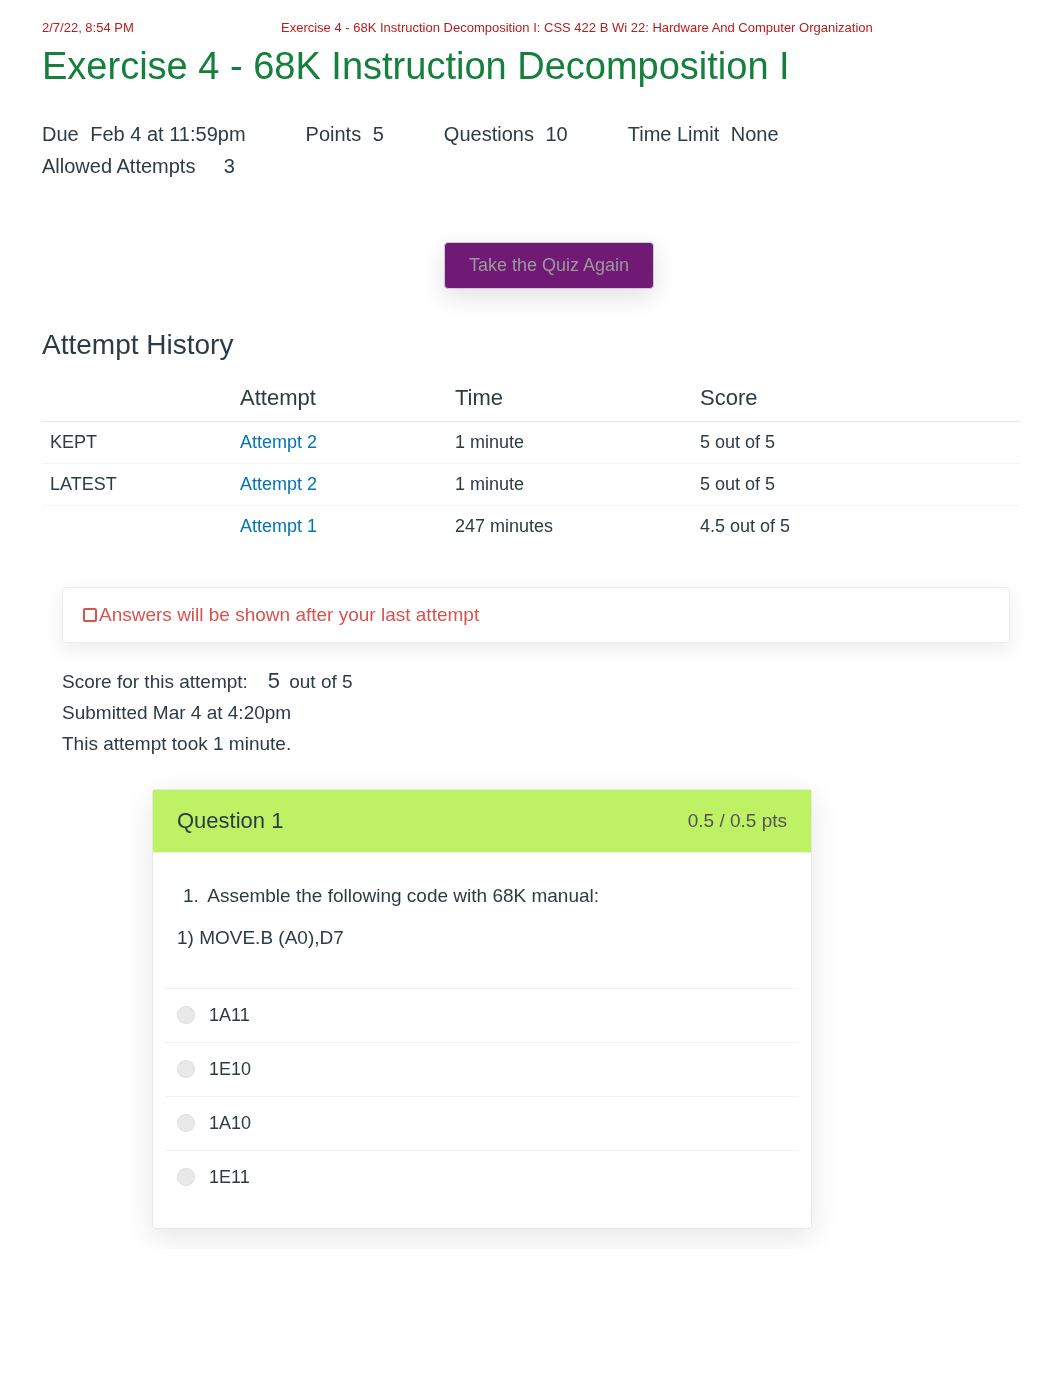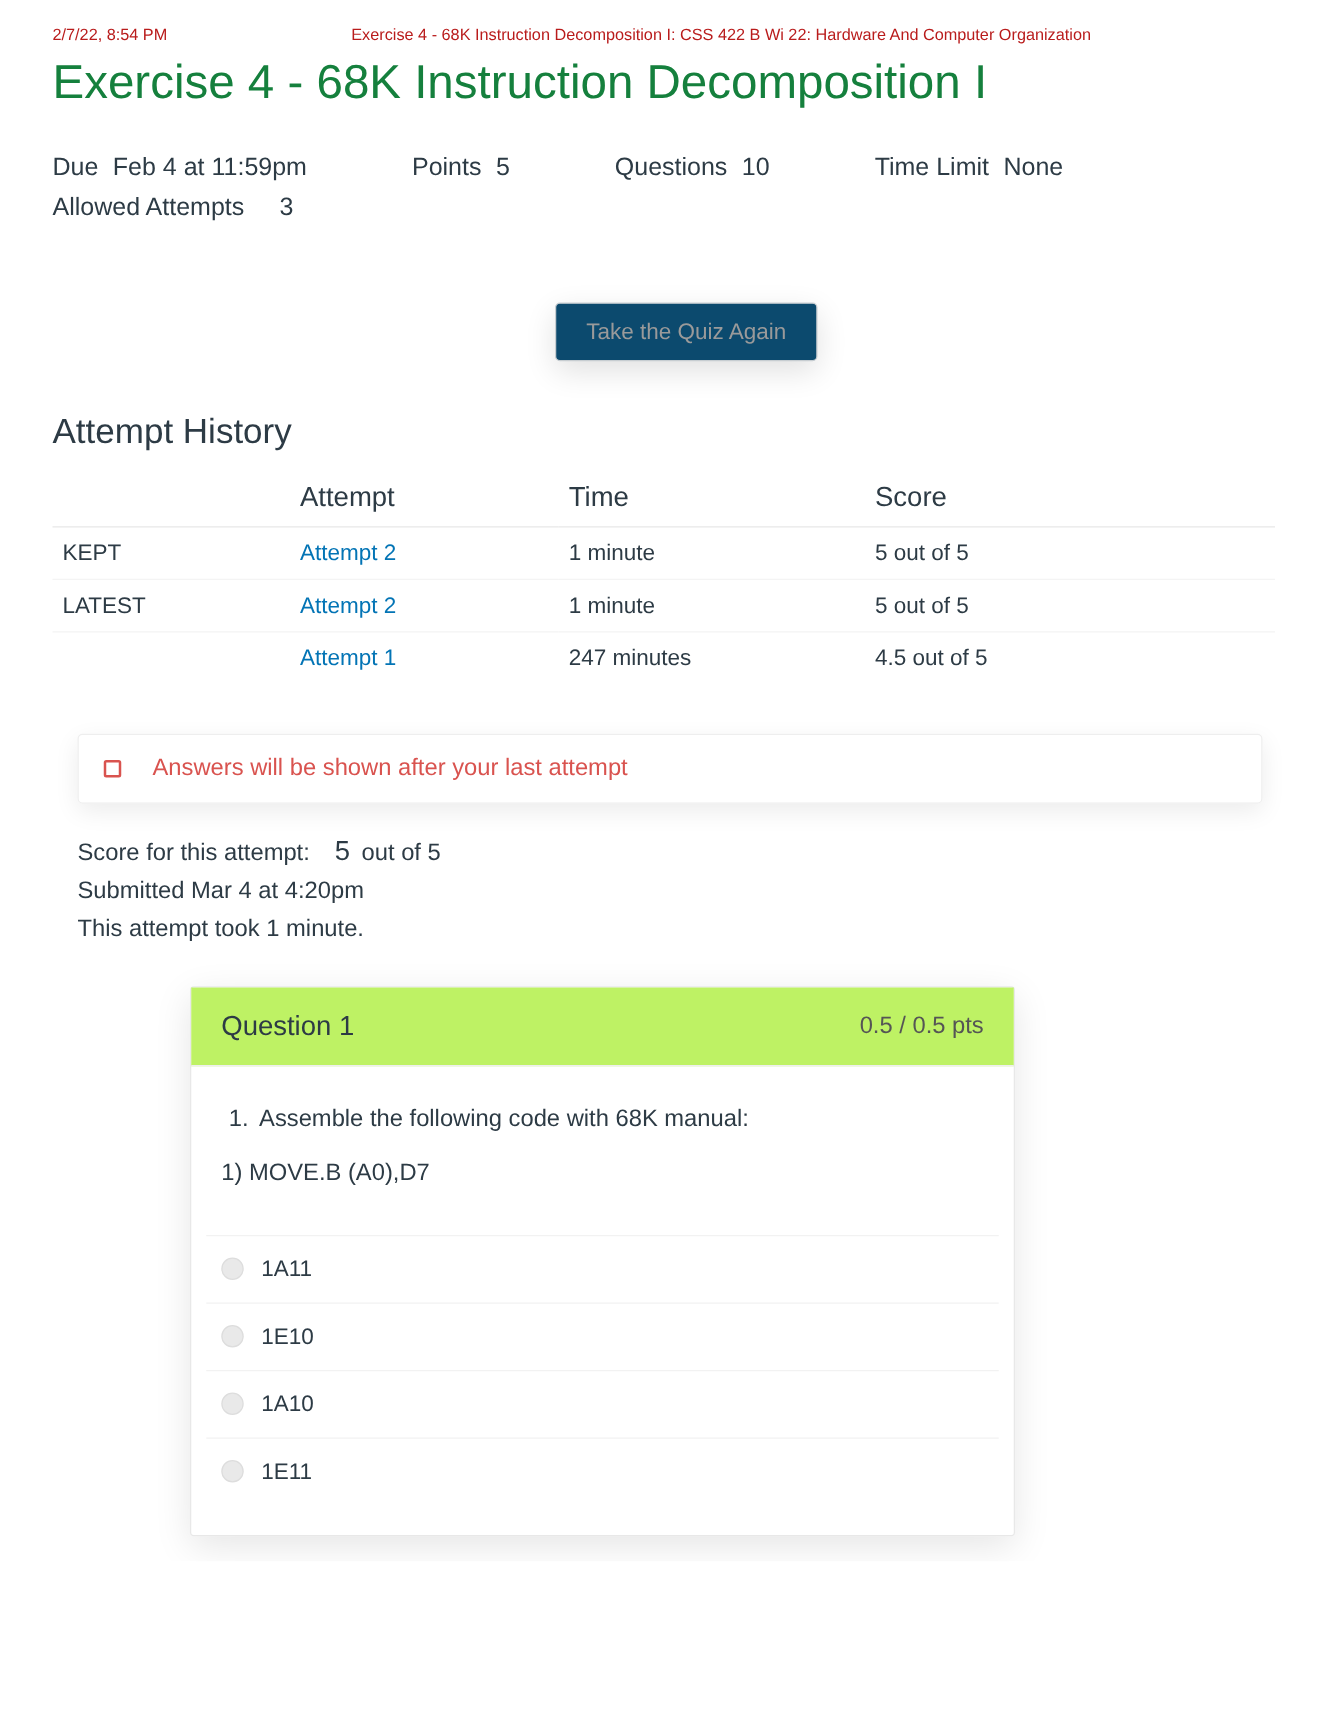--- a/index.html
+++ b/index.html
@@ -33,36 +33,36 @@
       margin-bottom: 20px;
     }
     .meta-block {
       padding: 10px 0;
       font-size: 20px;
       color: #2d3b45;
       line-height: 1.6;
     }
     .meta-row1 {
       display: flex;
-      gap: 84px;
+      gap: 60px;
       flex-wrap: wrap;
     }
     .meta-item .label {
       margin-right: 6px;
     }
     .quiz-btn-wrap {
       text-align: center;
       margin: 50px 0 40px;
     }
     .quiz-btn {
       display: inline-block;
       padding: 12px 24px;
       border: 1px solid #c7cdd1;
       border-radius: 4px;
-      background: #0c4a6e;
+      background: #701a75;
       color: #9a9a9a;
       font-size: 18px;
       cursor: pointer;
       box-shadow: 0 8px 25px rgba(0,0,0,0.12);
       margin-left: 36px;
     }
     h2.section-title {
       font-size: 28px;
       font-weight: 400;
       margin: 18px 0 14px;
@@ -96,21 +96,21 @@
       color: #2d3b45;
     }
     .notice-box {
       margin: 40px 10px 20px 20px;
       padding: 16px 20px;
       border: 1px solid #eee;
       border-radius: 4px;
       box-shadow: 0 6px 20px rgba(0,0,0,0.08);
       display: flex;
       align-items: center;
-      gap: 25px;
+      gap: 2px;
     }
     .notice-text {
       color: #d9534f;
       font-size: 19px;
     }
     .score-lines {
       margin: 16px 0 0 20px;
       font-size: 19px;
       line-height: 1.6;
     }

